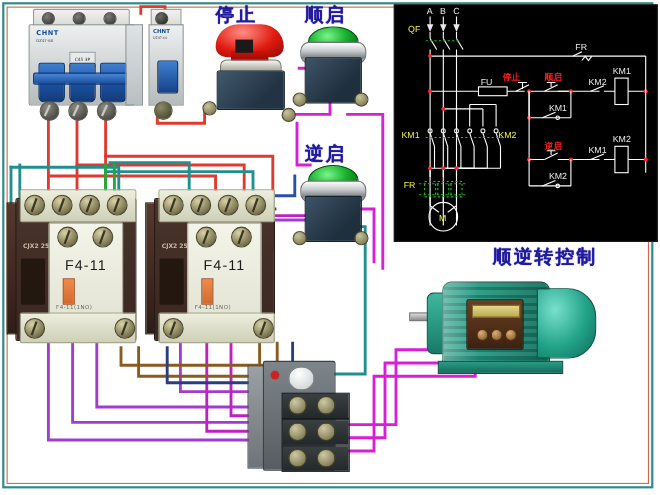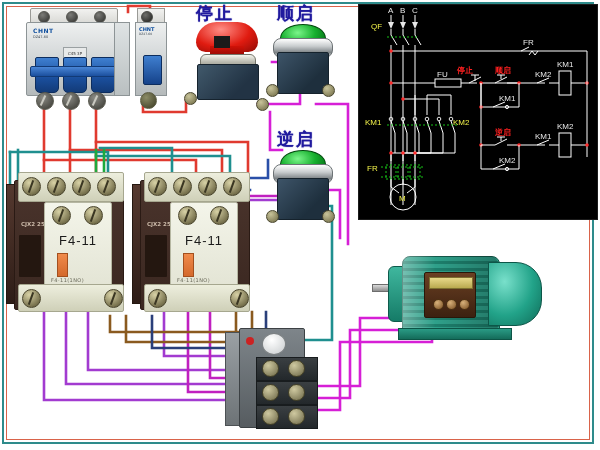--- a/index.html
+++ b/index.html
@@ -292,20 +292,21 @@
       <div class="rowbar" style="top:76px;"></div>
       <div class="tscr" style="left:22px;top:31px;"></div>
       <div class="tscr" style="left:48px;top:31px;"></div>
       <div class="tscr" style="left:22px;top:55px;"></div>
       <div class="tscr" style="left:48px;top:55px;"></div>
       <div class="tscr" style="left:22px;top:79px;"></div>
       <div class="tscr" style="left:48px;top:79px;"></div>
     </div>
   </div>
 
+  <div class="cn-label" style="left:448px;top:222px;font-size:17px;">顺逆转控制</div>
 
   <div class="motor">
     <div class="shaft"></div>
     <div class="front"></div>
     <div class="fins"></div>
     <div class="shade"></div>
     <div class="endcap"></div>
     <div class="foot"></div>
     <div class="jbox">
       <div class="jplate"></div>

